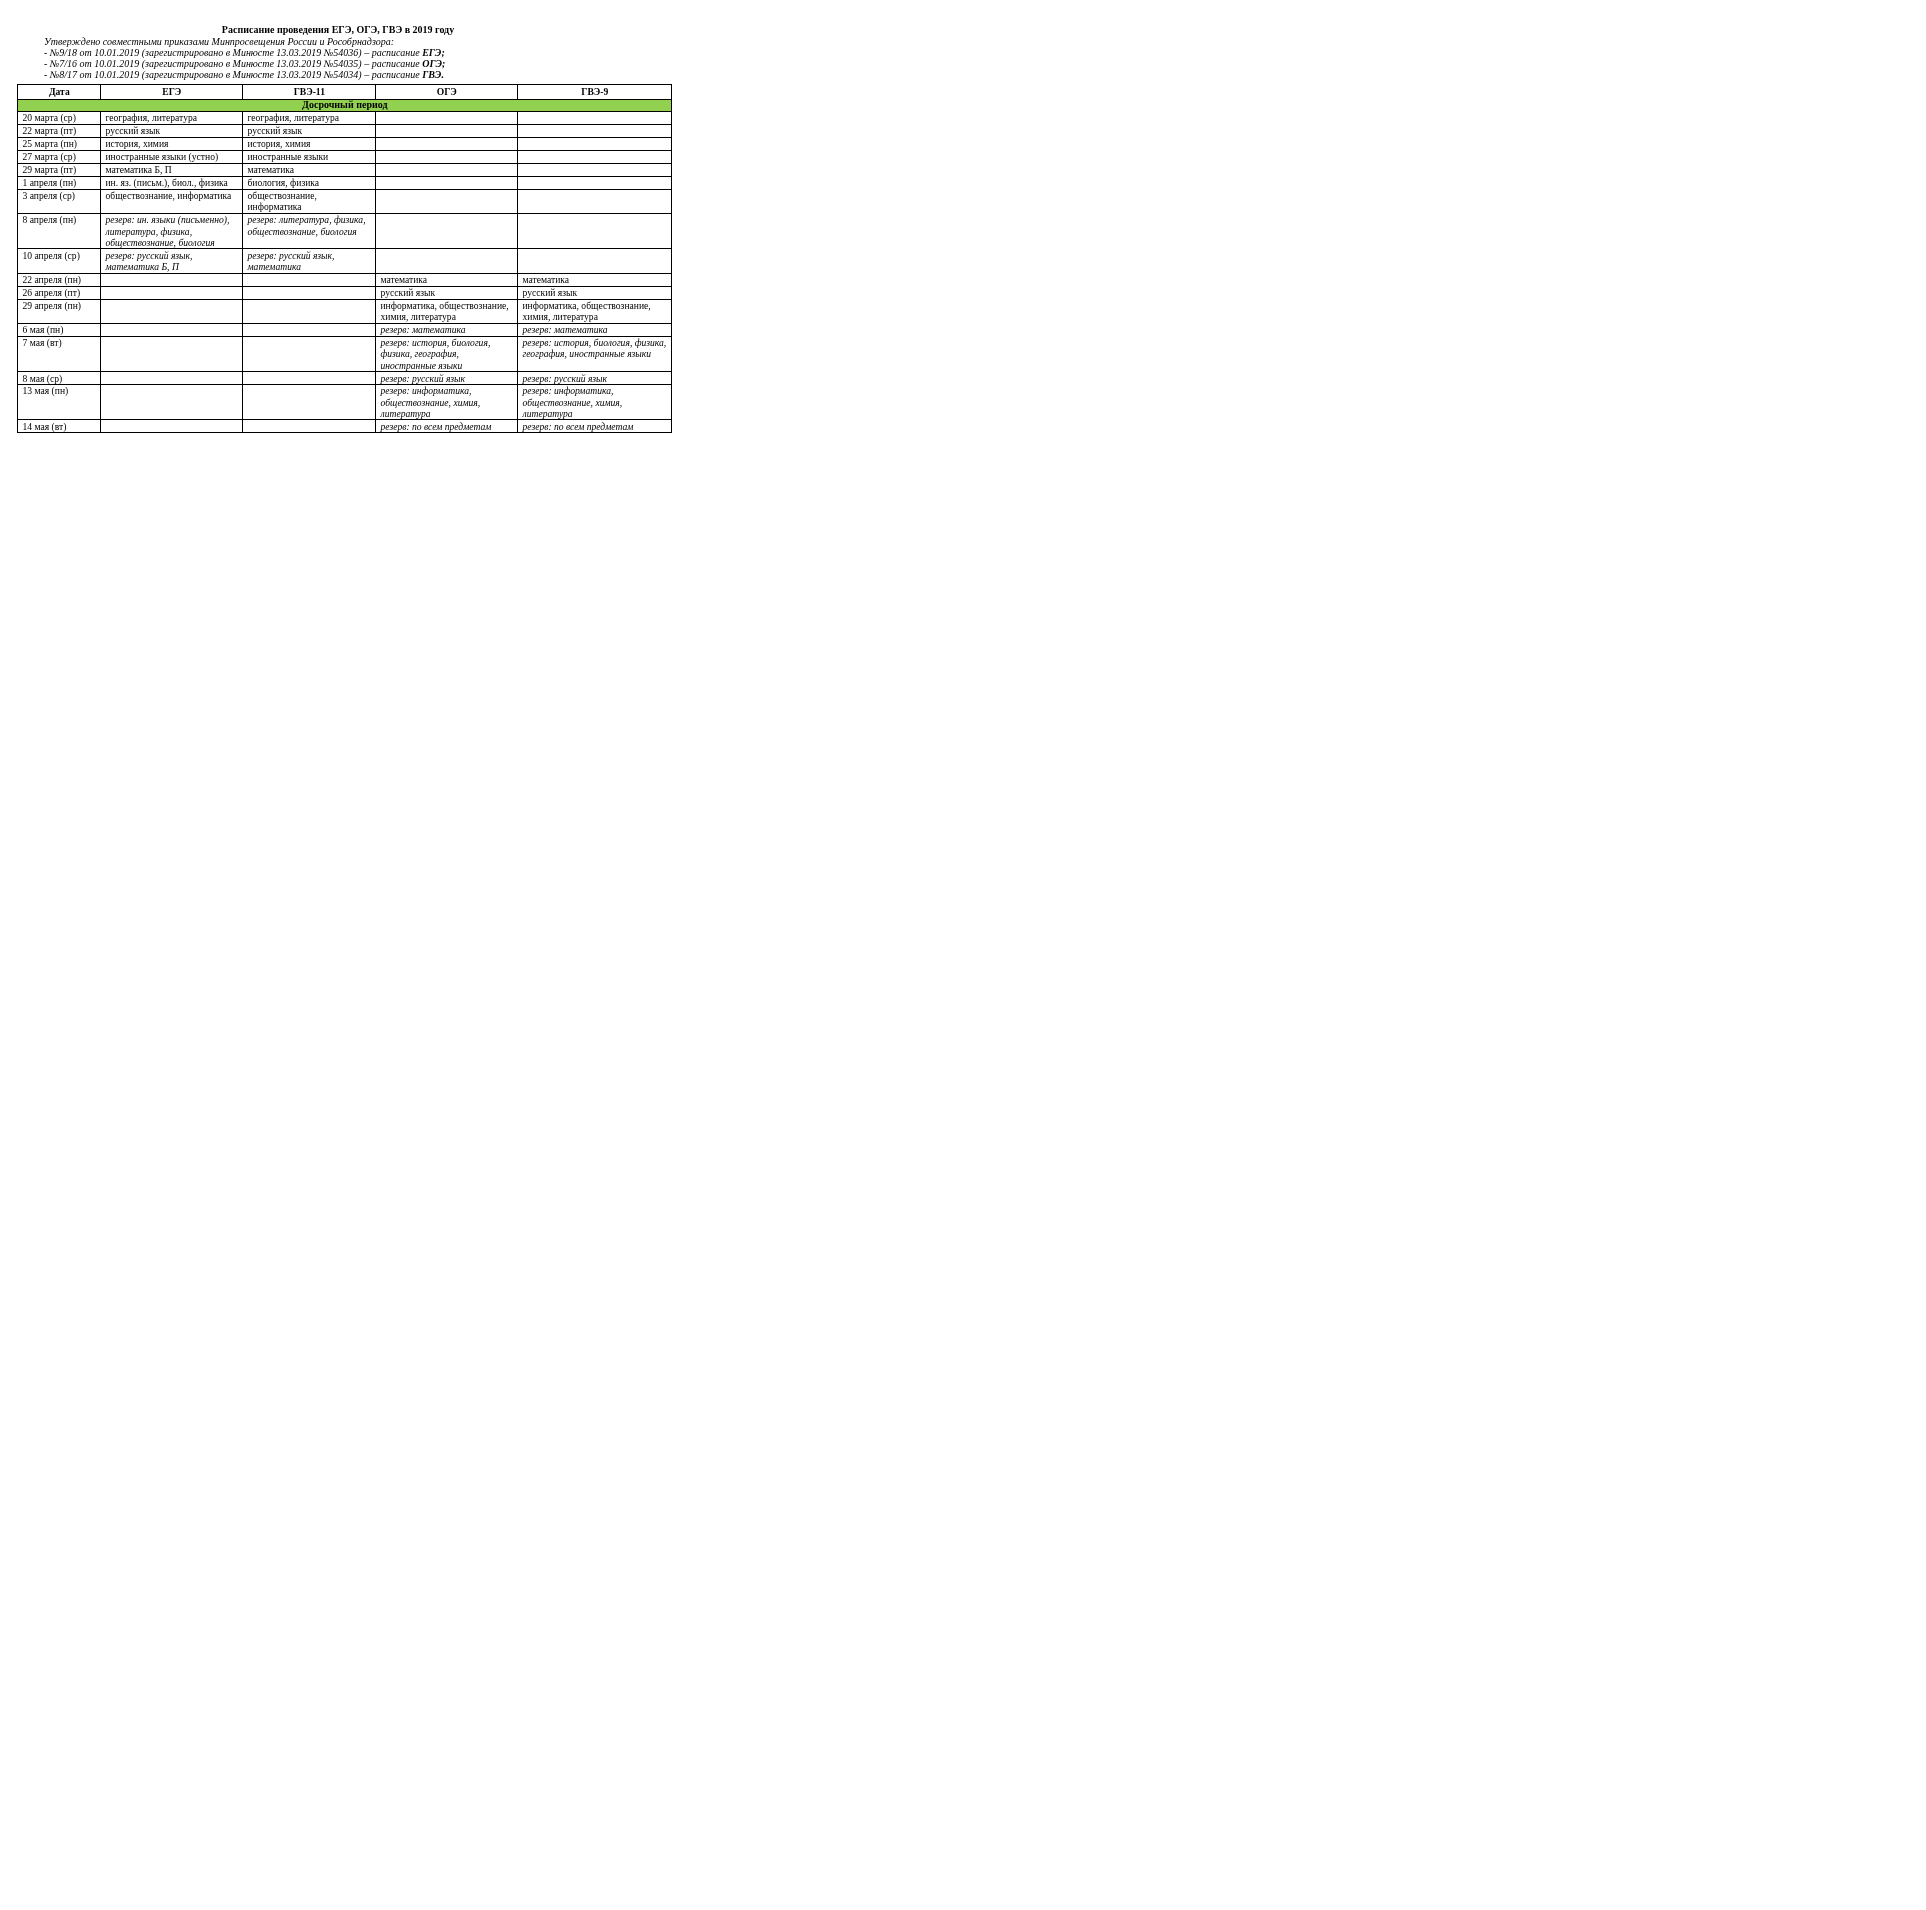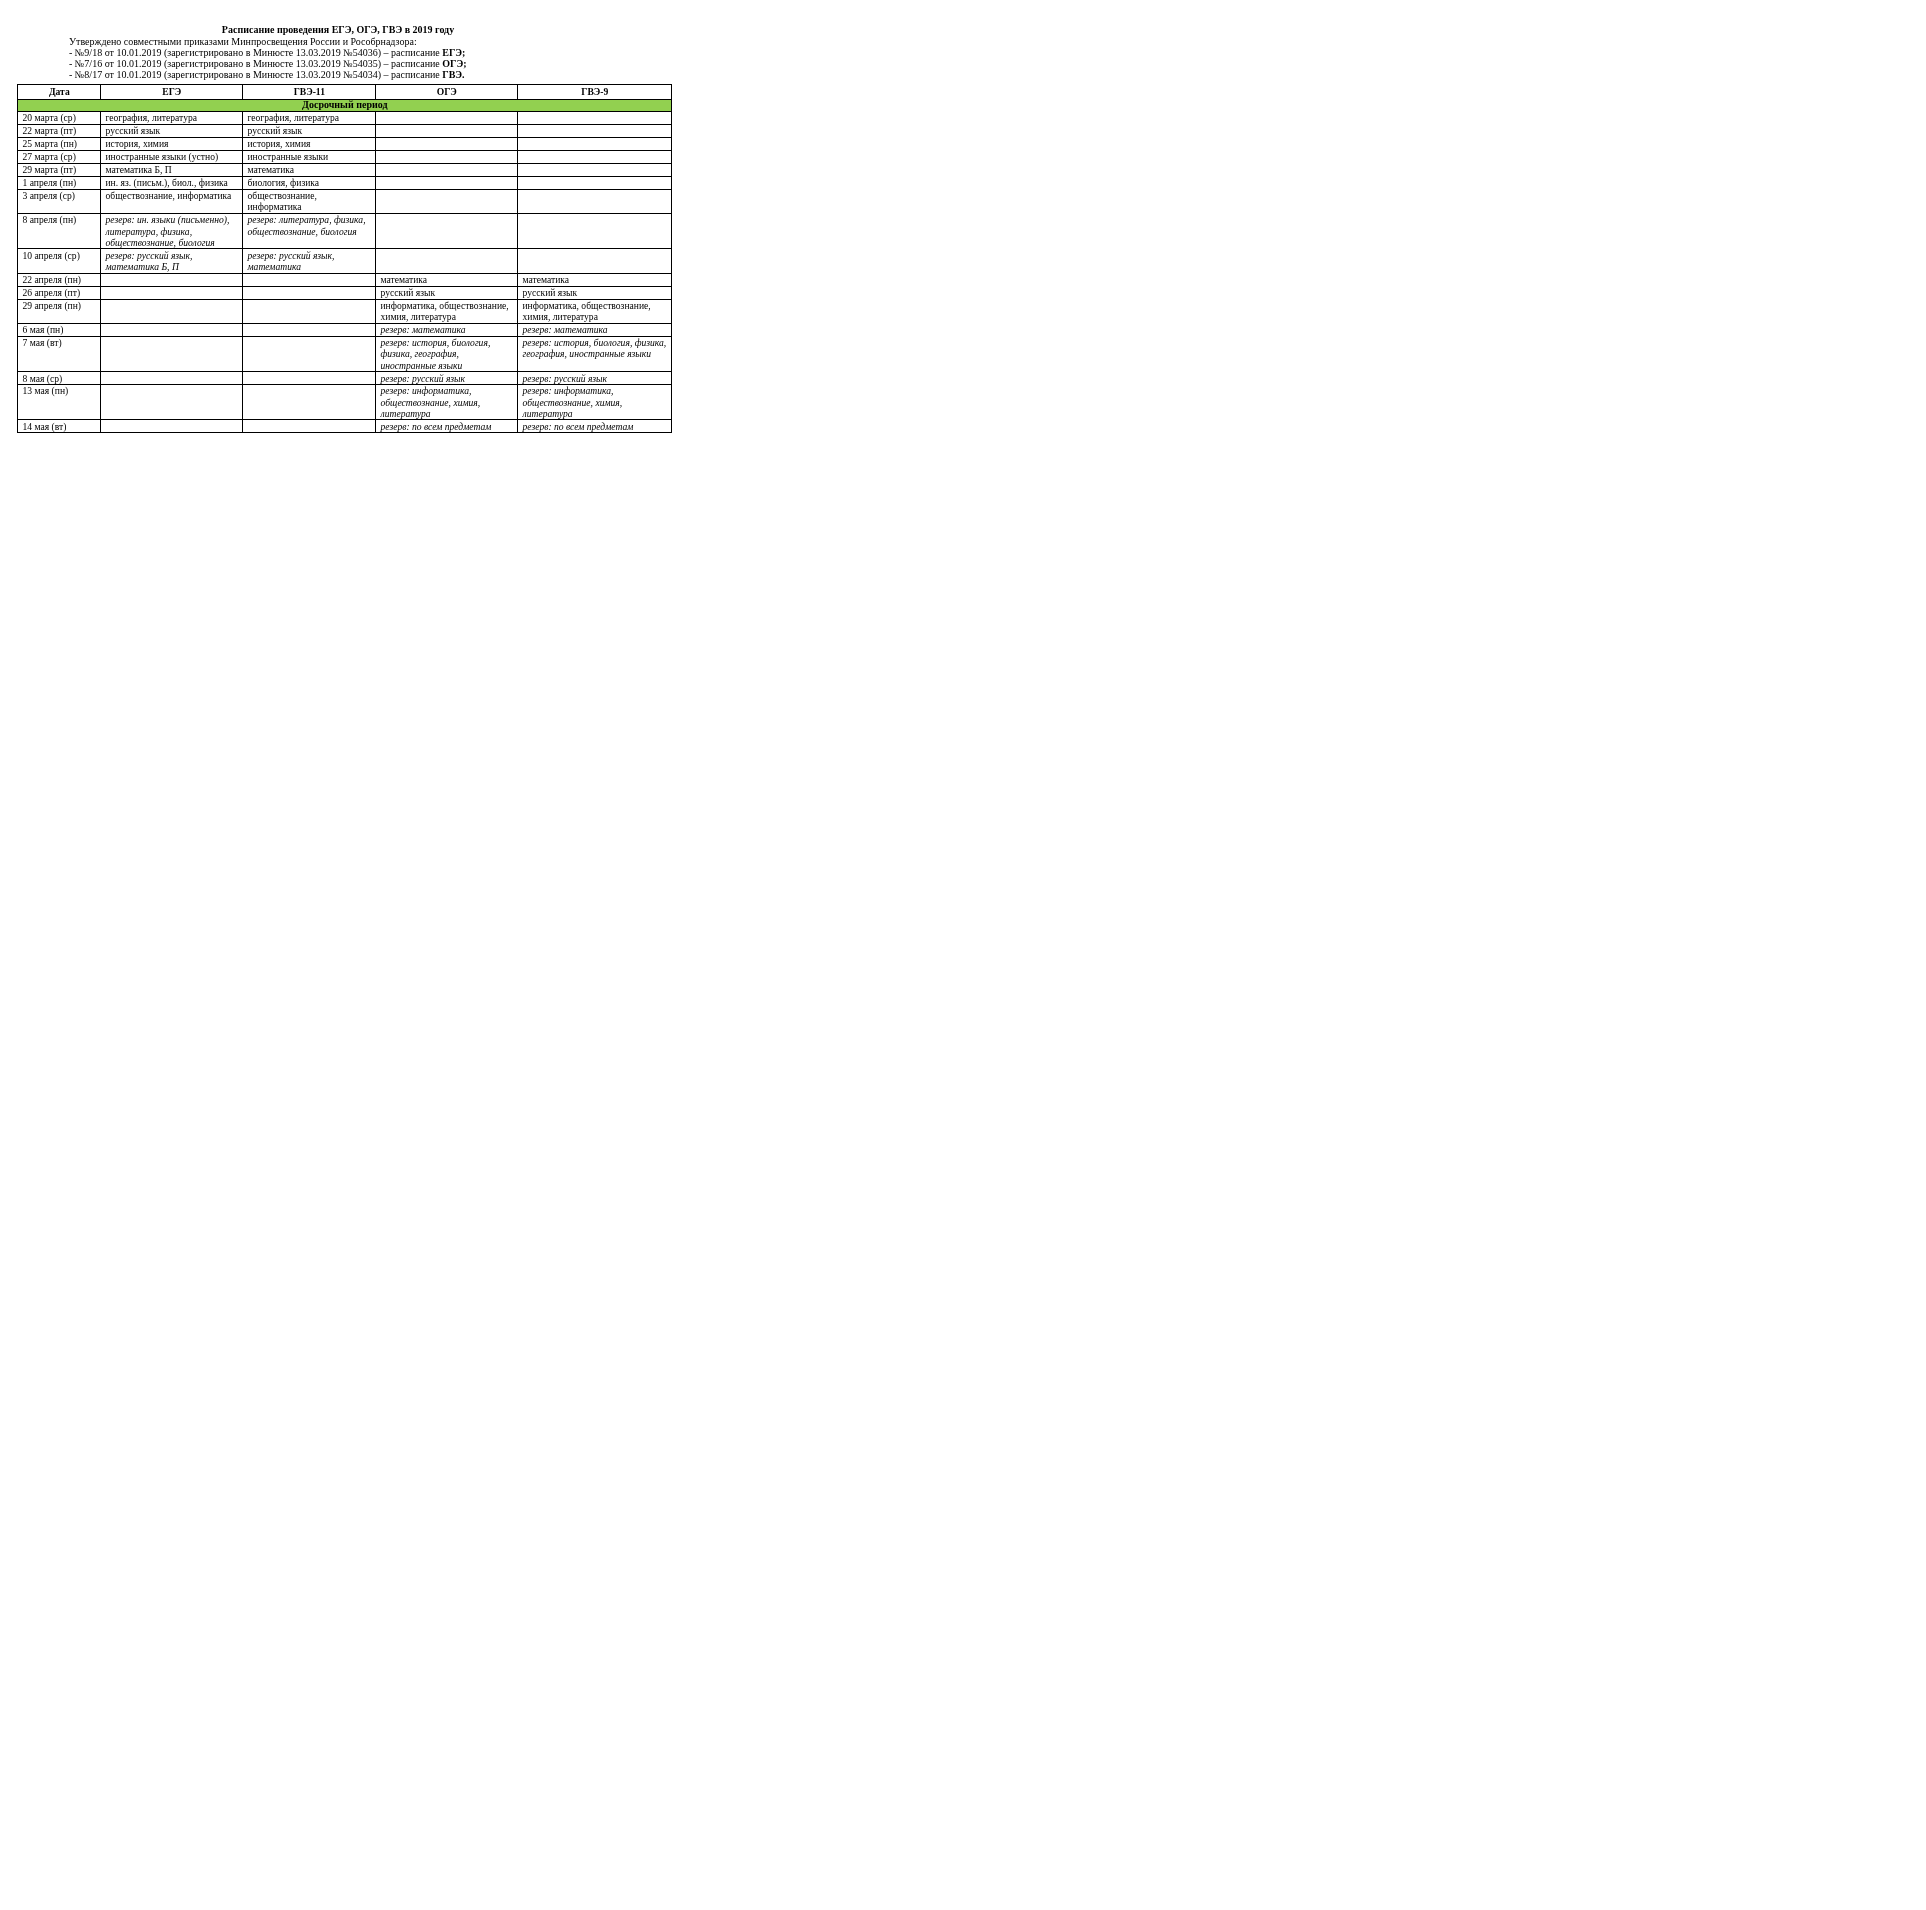--- a/index.html
+++ b/index.html
@@ -1,21 +1,21 @@
 <!DOCTYPE html>
 <html style="font-size:6.2px"><head>
 <meta charset="utf-8">
 <style>
   html,body{margin:0;padding:0;background:#ffffff;}
   body{width:676px;height:478px;overflow:hidden;
        font-family:"Liberation Serif","DejaVu Serif",serif;color:#000;}
   .page{position:relative;width:676px;height:478px;}
   .doc-title{margin-top:24px;text-align:center;font-weight:bold;
              font-size:10px;line-height:11.6px;}
-  .intro{margin-left:69px;font-size:10px;line-height:11.2px;}
+  .intro{margin-left:44px;font-size:10px;line-height:11.2px;font-style:italic;}
   .intro .b{font-weight:bold;}
   table.schedule{border-collapse:collapse;table-layout:fixed;
                  margin:3.5px 0 0 17.3px;width:655px;
                  font-size:9.6px;line-height:11.2px;padding-left:48px;}
   table.schedule{border:1.2px solid #000;}
   table.schedule tr{border-bottom:1.2px solid #000;}
   table.schedule th,table.schedule td{border-left:0.8px solid #000;
         padding:0.4px 3.1px 0.4px 4.2px;vertical-align:top;overflow:hidden;}
   table.schedule th{font-weight:bold;text-align:center;
         vertical-align:middle;padding:1.5px 1.5px;}

